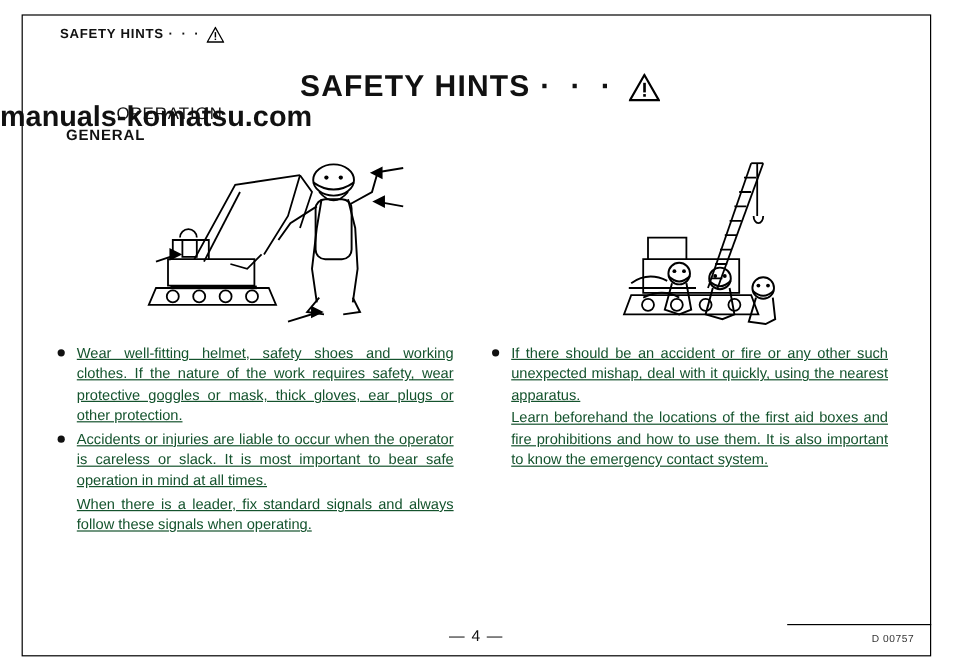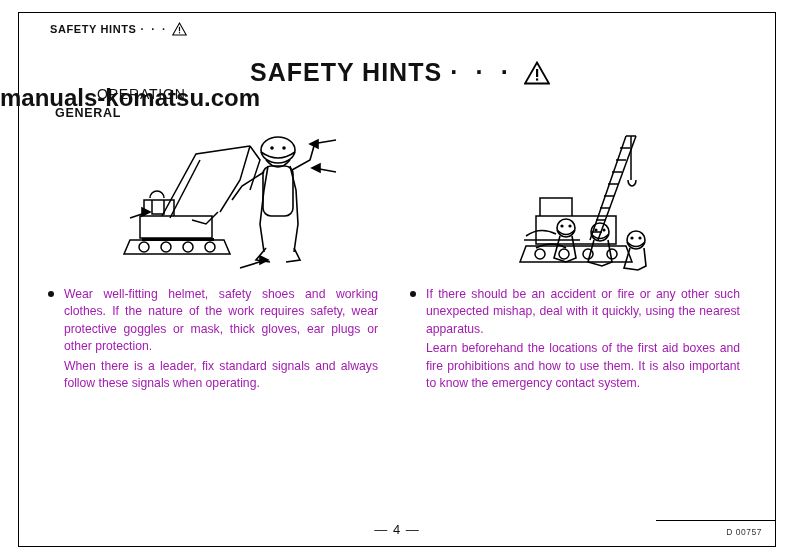--- a/index.html
+++ b/index.html
@@ -121,21 +121,22 @@
   }
   .illus-left { left: 100px; width: 290px; }
   .illus-right { left: 440px; width: 290px; }
 
   
   .col {
     position: absolute;
     top: 286px;
     font-size: 12.2px;
     line-height: 17.4px;
-    color: #a21caf;
+    color: #14532d;
+    text-decoration: underline;
   }
   .col-left { left: 48px; width: 330px; }
   .col-right { left: 410px; width: 330px; }
 
   .bullet-item {
     position: relative;
     padding-left: 16px;
     margin-bottom: 2px;
     text-align: justify;
     text-justify: inter-word;
@@ -325,20 +326,24 @@
         <path d="M86 116 q14 -10 30 -2"></path>
       </g>
     </svg>
   </div>
 
   <div class="col col-left">
     <div class="bullet-item">
       <span class="dot"></span>
       <span>Wear well-fitting helmet, safety shoes and working clothes. If the nature of the work requires safety, wear protective goggles or mask, thick gloves, ear plugs or other protection.</span>
     </div>
+    <div class="bullet-item">
+      <span class="dot"></span>
+      <span>Accidents or injuries are liable to occur when the operator is careless or slack. It is most important to bear safe operation in mind at all times.</span>
+    </div>
     <div class="cont-line">When there is a leader, fix standard signals and always follow these signals when operating.</div>
   </div>
 
   <div class="col col-right">
     <div class="bullet-item">
       <span class="dot"></span>
       <span>If there should be an accident or fire or any other such unexpected mishap, deal with it quickly, using the nearest apparatus.</span>
     </div>
     <div class="cont-line">Learn beforehand the locations of the first aid boxes and fire prohibitions and how to use them. It is also important to know the emergency contact system.</div>
   </div>

